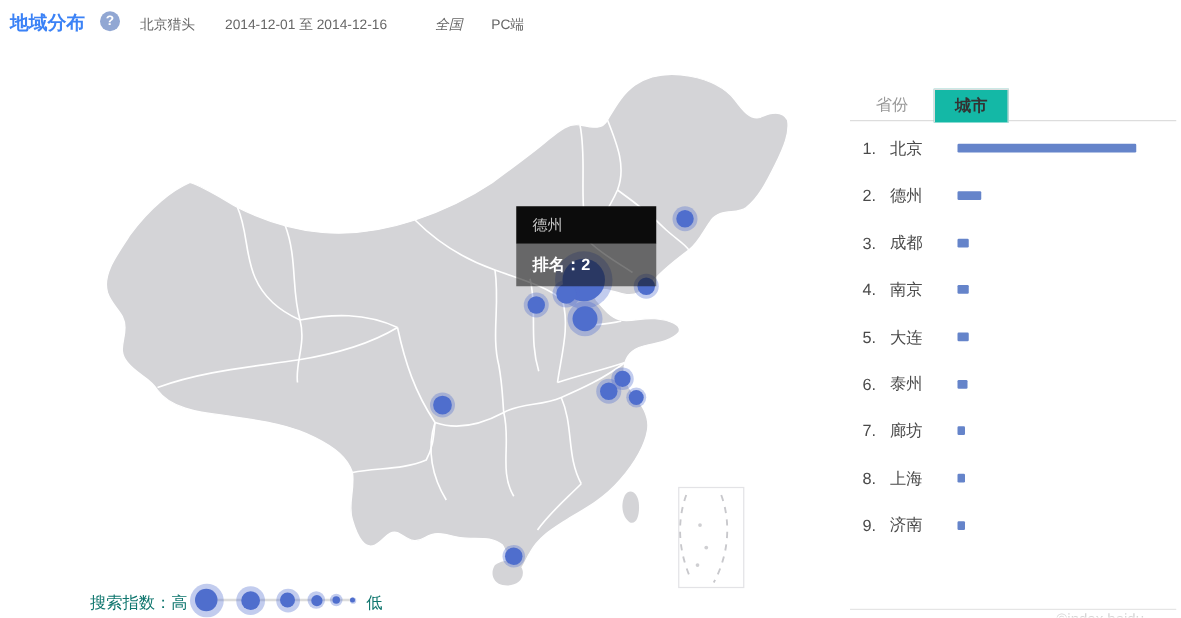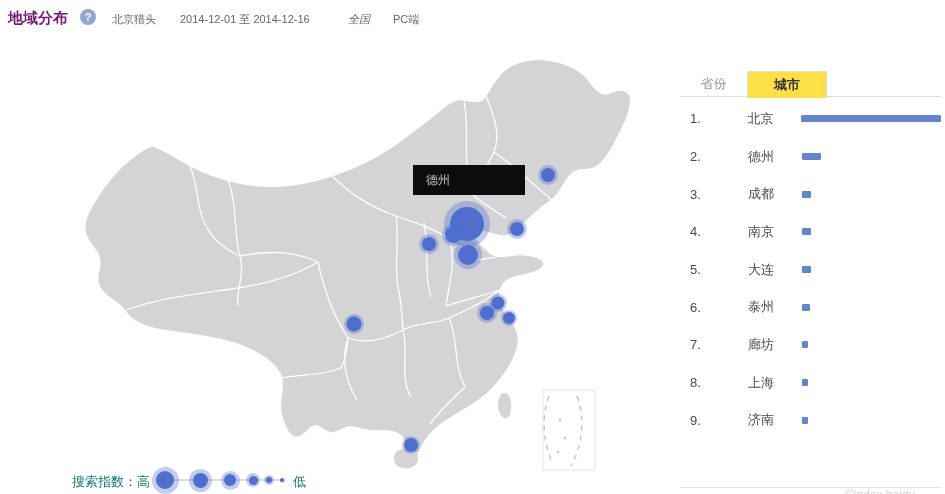--- a/index.html
+++ b/index.html
@@ -1,21 +1,21 @@
 <!DOCTYPE html>
 <html><head>
 <meta charset="utf-8">
 <style>
   * { box-sizing: border-box; }
   html,body { margin:0; padding:0; }
   body { font-family:"Liberation Sans", sans-serif; background:#fff; }
   .page { position:relative; width:945px; height:494px; overflow:hidden; background:#fff; }
 
   
-  .hdr-title { position:absolute; left:8px; top:9px; font-size:15px; font-weight:bold; color:#701a75; }
+  .hdr-title { position:absolute; left:8px; top:9px; font-size:15px; font-weight:bold; color:#3b82f6; }
   .hdr-help { position:absolute; left:80px; top:9px; width:16px; height:16px; border-radius:50%;
               background:#91a7d3; color:#fff; font-size:11px; font-weight:bold; text-align:center;
               line-height:16px; cursor:pointer; }
   .hdr-meta { position:absolute; top:12px; font-size:11px; color:#666; white-space:nowrap; }
   .m-kw   { left:112px; }
   .m-date { left:180px; }
   .m-reg  { left:348px;font-style:italic; }
   .m-plat { left:385px;margin-left:8px; }
 
   
@@ -31,26 +31,26 @@
   .lg-high { left:72px; }
   .lg-low  { left:293px; }
   .lg-line { position:absolute; left:165px; top:479px; width:117px; height:2px; background:#dcdcdc; }
   .lg-halo { position:absolute; border-radius:50%; }
   .lg-core { position:absolute; border-radius:50%; }
 
   
   .tabs { position:absolute; left:680px; top:70px; width:261px; height:27px; border-bottom:1px solid #ddd; }
   .tab { position:absolute; top:0; height:27px; line-height:27px; text-align:center; font-size:13px; color:#999; cursor:pointer; }
   .tab-province { left:0; width:67px; }
-  .tab-city { left:67px; width:80px; top:1px; height:27px; background:#fde047; border:1px solid #ddd; border-bottom:none;
+  .tab-city { left:67px; width:60px; top:1px; height:27px; background:#14b8a6; border:1px solid #ddd; border-bottom:none;
               color:#333; font-weight:bold; line-height:25px; z-index:2; }
   .ranking { position:absolute; left:680px; top:100px; width:261px; }
   .rk-row { display:flex; align-items:center; height:37.7px; padding-left:10px; }
   .rk-num { width:22px; font-size:13px; color:#4a4a4a; }
-  .rk-city { width:54px; font-size:13px; color:#4a4a4a;margin-left:36px; }
+  .rk-city { width:54px; font-size:13px; color:#4a4a4a; }
   .rk-bar { height:7px; border-radius:1px; }
   .panel-border { position:absolute; left:680px; top:487px; width:261px; height:1px; background:#e5e5e5; }
   .watermark { position:absolute; left:845px; top:488px; font-size:12px; color:#d5d5d5; }
 </style>
 </head>
 <body>
 
 <div class="page">
 
   <span class="hdr-title">地域分布</span>
@@ -132,20 +132,21 @@
         <circle cx="498" cy="303" r="6.5" fill="#4f6ecd"></circle>
         <circle cx="509" cy="318" r="8" fill="rgba(79,110,205,0.35)"></circle>
         <circle cx="509" cy="318" r="6" fill="#4f6ecd"></circle>
         <circle cx="411" cy="445" r="9" fill="rgba(79,110,205,0.35)"></circle>
         <circle cx="411" cy="445" r="7" fill="#4f6ecd"></circle>
       </g>
   </svg>
 
   <div class="tooltip">
     <div class="tt-top">德州</div>
+    <div class="tt-bot">排名：2</div>
   </div>
 
   <span class="lg-label lg-high">搜索指数：高</span>
   <div class="lg-line"></div>
   <div id="legend-circles">
       <div class="lg-halo" style="left: 151.5px; top: 466.5px; width: 27px; height: 27px; background: rgba(79, 110, 205, 0.35);"></div>
       <div class="lg-core" style="left: 156px; top: 471px; width: 18px; height: 18px; background: rgb(79, 110, 205);"></div>
       <div class="lg-halo" style="left: 188.5px; top: 468.5px; width: 23px; height: 23px; background: rgba(79, 110, 205, 0.35);"></div>
       <div class="lg-core" style="left: 192.5px; top: 472.5px; width: 15px; height: 15px; background: rgb(79, 110, 205);"></div>
       <div class="lg-halo" style="left: 220.5px; top: 470.5px; width: 19px; height: 19px; background: rgba(79, 110, 205, 0.35);"></div>

